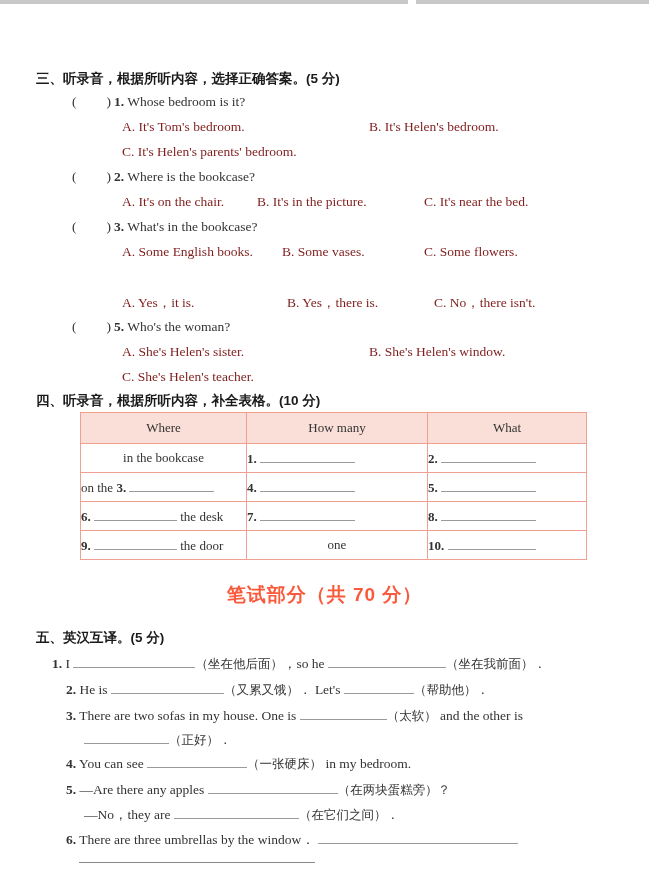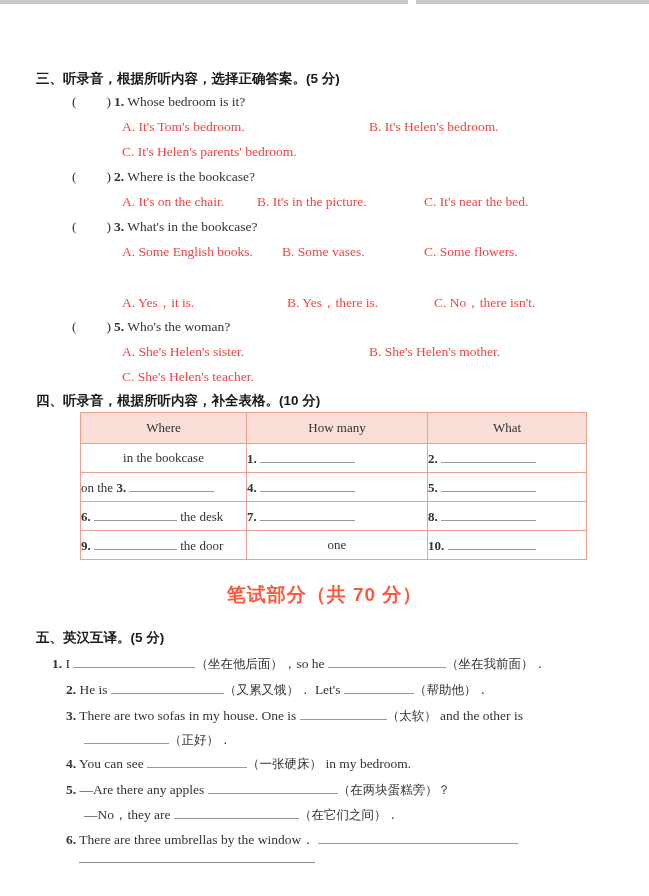--- a/index.html
+++ b/index.html
@@ -62,21 +62,21 @@
   .mc-bracket .lp { }
   .mc-bracket .rp { padding-left: 30px; }
   .qnum {
     font-weight: bold;
     font-family: "Liberation Serif", serif;
   }
   .mc-opt {
     position: absolute;
     font-family: "Liberation Serif", serif;
     font-size: 13.5px;
-    color: #ef4444;
+    color: #7f1d1d;
     white-space: nowrap;
   }
 
   
   .tbl {
     position: absolute;
     left: 80px;
     top: 412px;
     width: 503px;
     border-collapse: collapse;
@@ -208,21 +208,21 @@
     <span>C.</span> <span>No，there isn't.</span>
   </div>
 
   <div class="mc-q" style="left:72px; top:319px;">
     <span class="mc-bracket"><span class="lp">(</span><span class="rp">)</span></span><span class="qnum">5.</span> <span>Who's the woman?</span>
   </div>
   <div class="mc-opt" style="left:122px; top:344px;">
     <span>A.</span> <span>She's Helen's sister.</span>
   </div>
   <div class="mc-opt" style="left:369px; top:344px;">
-    <span>B.</span> <span>She's Helen's mother.</span>
+    <span>B.</span> <span>She's Helen's window.</span>
   </div>
   <div class="mc-opt" style="left:122px; top:369px;">
     <span>C.</span> <span>She's Helen's teacher.</span>
   </div>
 
   <div class="sec-heading" style="left:36px; top:392px;">四、听录音，根据所听内容，补全表格。(10 分)</div>
 
   <table class="tbl">
     <thead>
       <tr>

